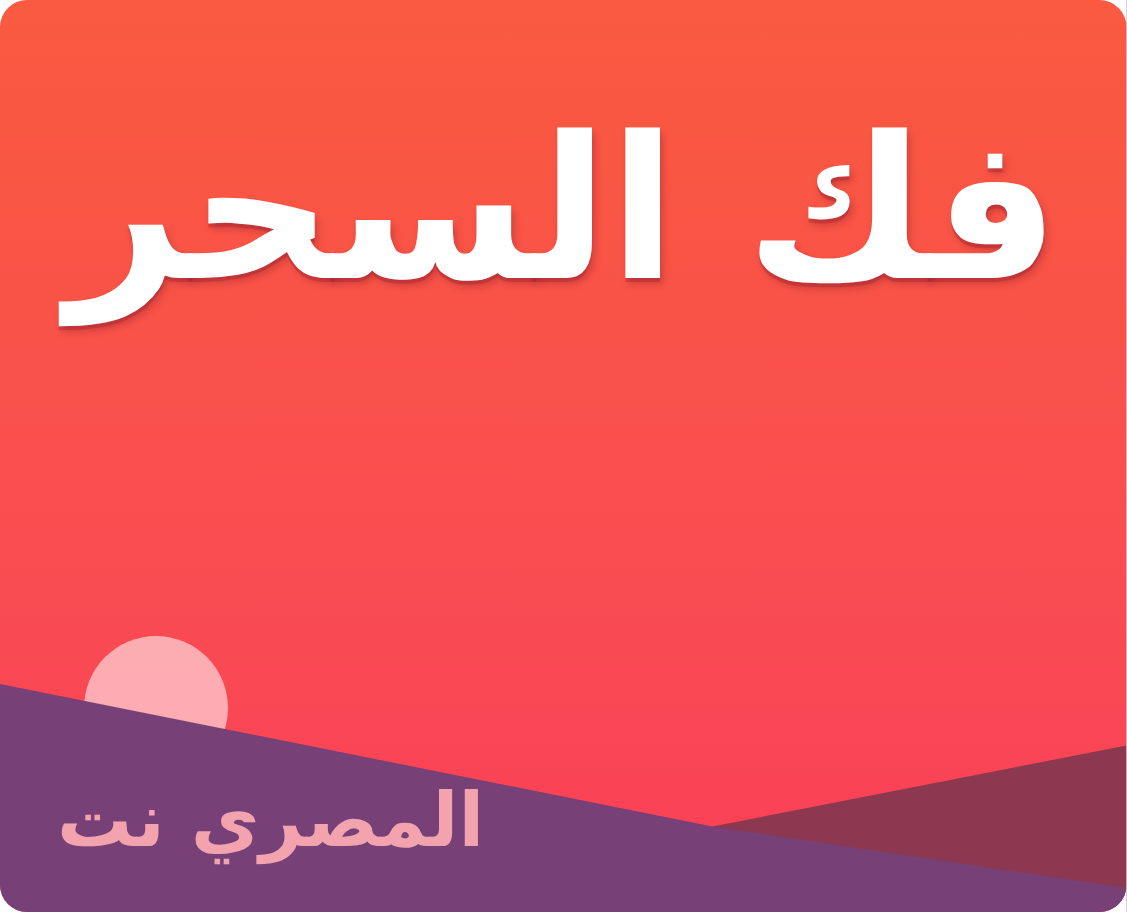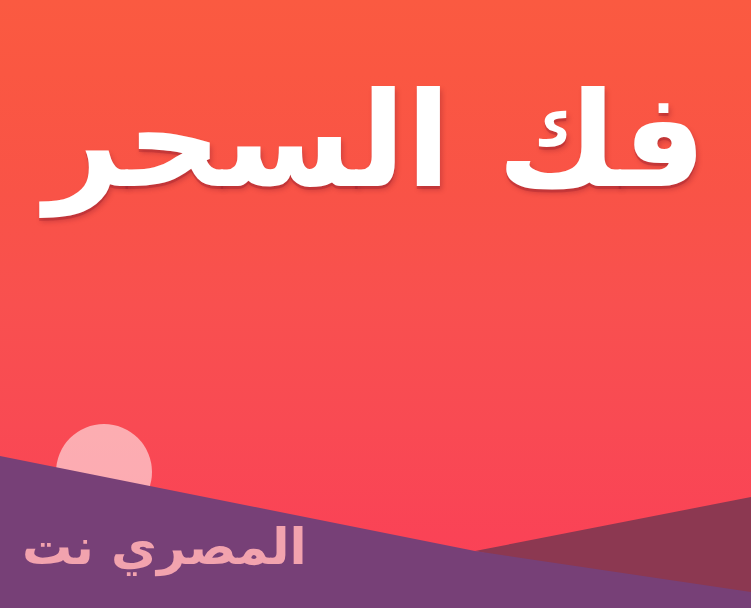--- a/index.html
+++ b/index.html
@@ -20,20 +20,21 @@
     background: linear-gradient(180deg,
         #fa5a41 0%,
         #fa5742 12%,
         #f95347 32%,
         #f9504f 50%,
         #f94a53 70%,
         #fa4356 88%,
         #fb4058 100%);
     -webkit-user-select: none;
     user-select: none;
+    border-radius: 18px;
   }
 
   
   .headline {
     position: absolute;
     left: 0;
     right: 0;
     top: 74px;
     z-index: 4;
     text-align: center;
@@ -89,21 +90,21 @@
   }
   .band-purple {
     background: #774077;
     -webkit-clip-path: polygon(0px 456px, 475px 551px, 751px 592px, 751px 608px, 0px 608px);
     clip-path: polygon(0px 456px, 475px 551px, 751px 592px, 751px 608px, 0px 608px);
   }
 
   
   .watermark {
     position: absolute;
-    left: 22px;
+    left: 38px;
     bottom: 36px;
     z-index: 8;
     direction: rtl;
     color: #f2a3ae;
     font-size: 50px;
     font-weight: 700;
     line-height: 1;
     white-space: nowrap;
   }
 </style>

